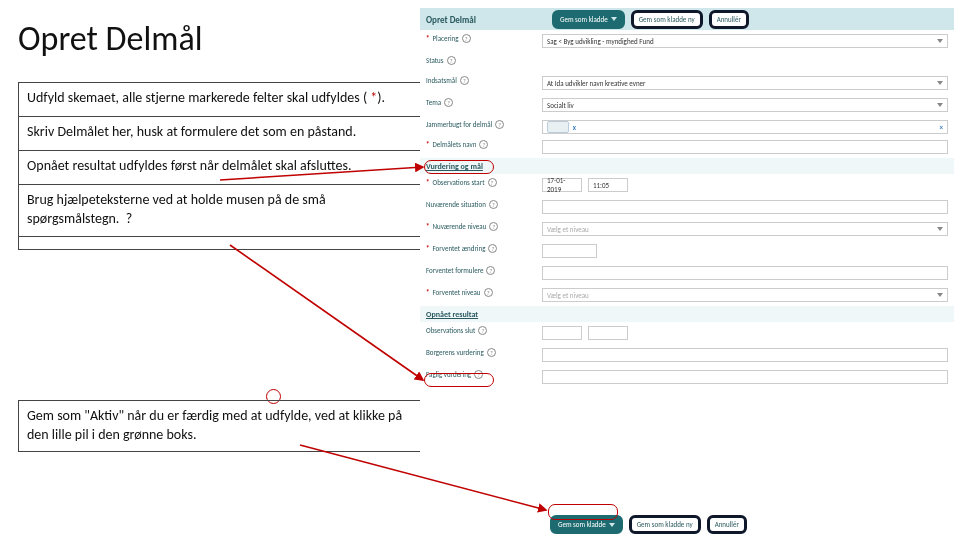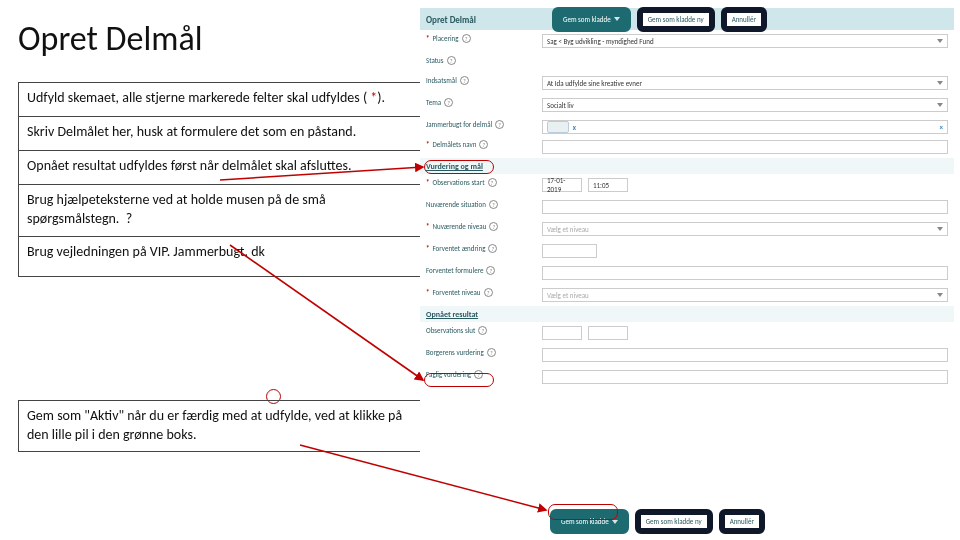--- a/index.html
+++ b/index.html
@@ -12,21 +12,21 @@
   .ibox2 { top: 400px; }
 
   .ibox1 p { margin-bottom: 8px; }
   .red { color: #c00000; font-weight: 400; }
   .hr { border-top: 1px solid #444; margin: 6px -8px; }
 
   
   .form-panel { position: absolute; left: 420px; top: 8px; width: 534px; height: 524px; background: #fff; font-size: 7px; color: #333; }
   .form-header { background: #cfe7ea; height: 22px; display: flex; align-items: center; padding: 0 6px; gap: 6px; }
   .form-header .title { font-weight: 700; color: #2a5a60; font-size: 9px; flex: 0 0 120px; }
-  .btn { border: 6px solid #0f172a; border-radius: 6px; padding: 2px 5px; font-size: 7px; background: #fff; color: #2a5a60; }
+  .btn { border: 3px solid #0f172a; border-radius: 6px; padding: 2px 5px; font-size: 7px; background: #fff; color: #2a5a60; }
   .btn-primary { background: #1d6b70; color: #fff; border-color: #1d6b70; display: inline-flex; align-items: center; gap: 3px; }
   .btn-primary .caret { width: 0; height: 0; border-left: 3px solid transparent; border-right: 3px solid transparent; border-top: 4px solid #cfe7ea; }
 
   .form-row { display: flex; align-items: flex-start; min-height: 20px; border-bottom: 0; padding: 4px 6px; gap: 6px; }
   .label-col { width: 110px; display: flex; align-items: center; gap: 3px; color: #2a5a60; }
   .req { color: #c00000; font-weight: 700; }
   .help { width: 9px; height: 9px; border: 1px solid #888; border-radius: 50%; display: inline-flex; align-items: center; justify-content: center; font-size: 6px; color: #888; }
   .field-col { flex: 1; }
   .field-col .input, .field-col .select { border: 1px solid #ccc; background: #fff; height: 14px; width: 100%; display: flex; align-items: center; padding: 0 4px; font-size: 7px; color: #333; position: relative; }
   .select::after { content: ""; position: absolute; right: 4px; top: 4px; width: 0; height: 0; border-left: 3px solid transparent; border-right: 3px solid transparent; border-top: 4px solid #888; }
@@ -63,21 +63,20 @@
   <p>Skriv Delmålet her, husk at formulere det som en påstand.</p>
   <div class="hr"></div>
   <p>Opnået resultat udfyldes først når delmålet skal afsluttes.</p>
   <div class="hr"></div>
   <p>
     <span>Brug hjælpeteksterne ved at holde musen på de små spørgsmålstegn.</span>
     <span class="red-circle rc-qmark"></span>
     <span style="display:inline-block;width:13px;text-align:center">?</span>
   </p>
   <div class="hr"></div>
-  <p>Brug vejledningen på VIP. Jammerbugt. dk</p>
 </div>
 
 <div class="instruction-box ibox2">
   <p>Gem som "Aktiv" når du er færdig med at udfylde, ved at klikke på den lille pil i den grønne boks.</p>
 </div>
 
 <div class="form-panel">
   <div class="form-header">
     <span class="title">Opret Delmål</span>
     <span class="btn btn-primary">
@@ -106,21 +105,21 @@
       </div>
     <div class="field-col"></div>
   </div>
 
   <div class="form-row">
     <div class="label-col">
         <span>Indsatsmål</span>
         <span class="help">?</span>
       </div>
     <div class="field-col">
-        <div class="select">At Ida udfylde sine kreative evner</div>
+        <div class="select">At Ida udvikler navn kreative evner</div>
       </div>
   </div>
 
   <div class="form-row">
     <div class="label-col">
         <span>Tema</span>
         <span class="help">?</span>
       </div>
     <div class="field-col">
         <div class="select">Socialt liv</div>

